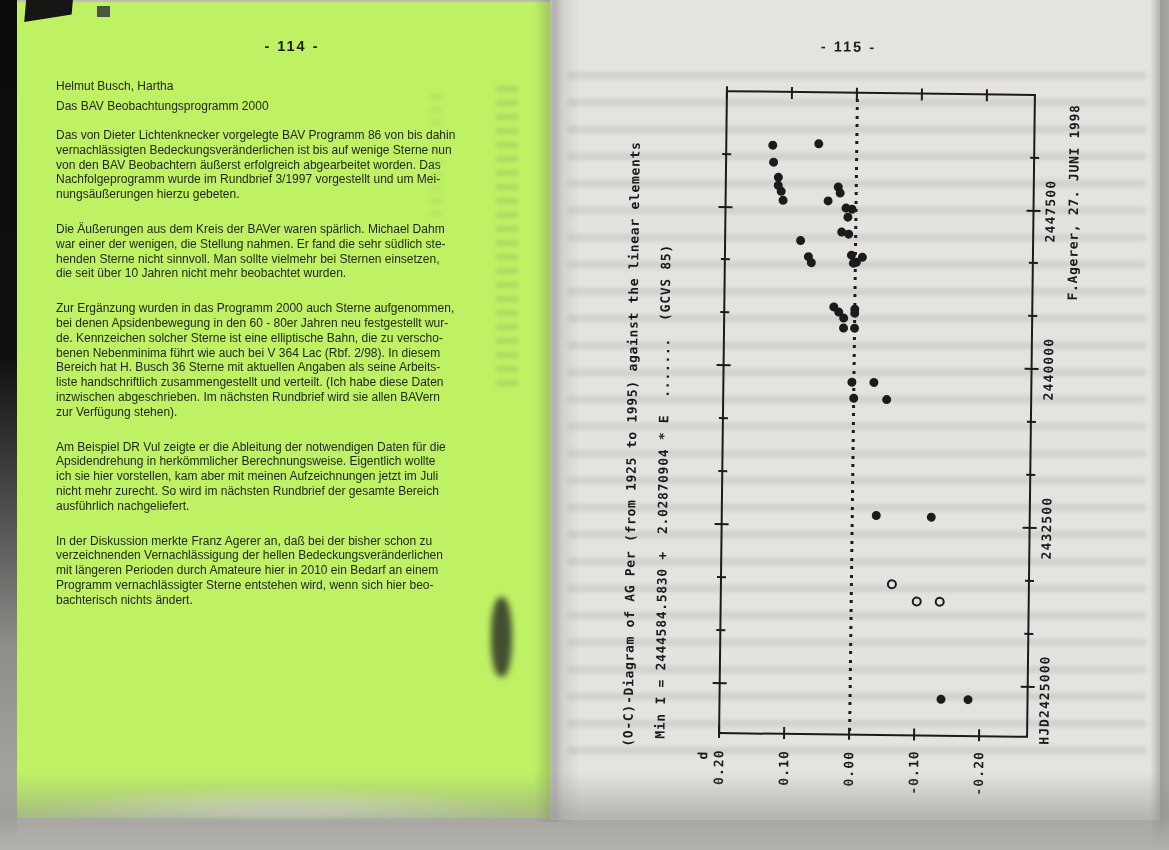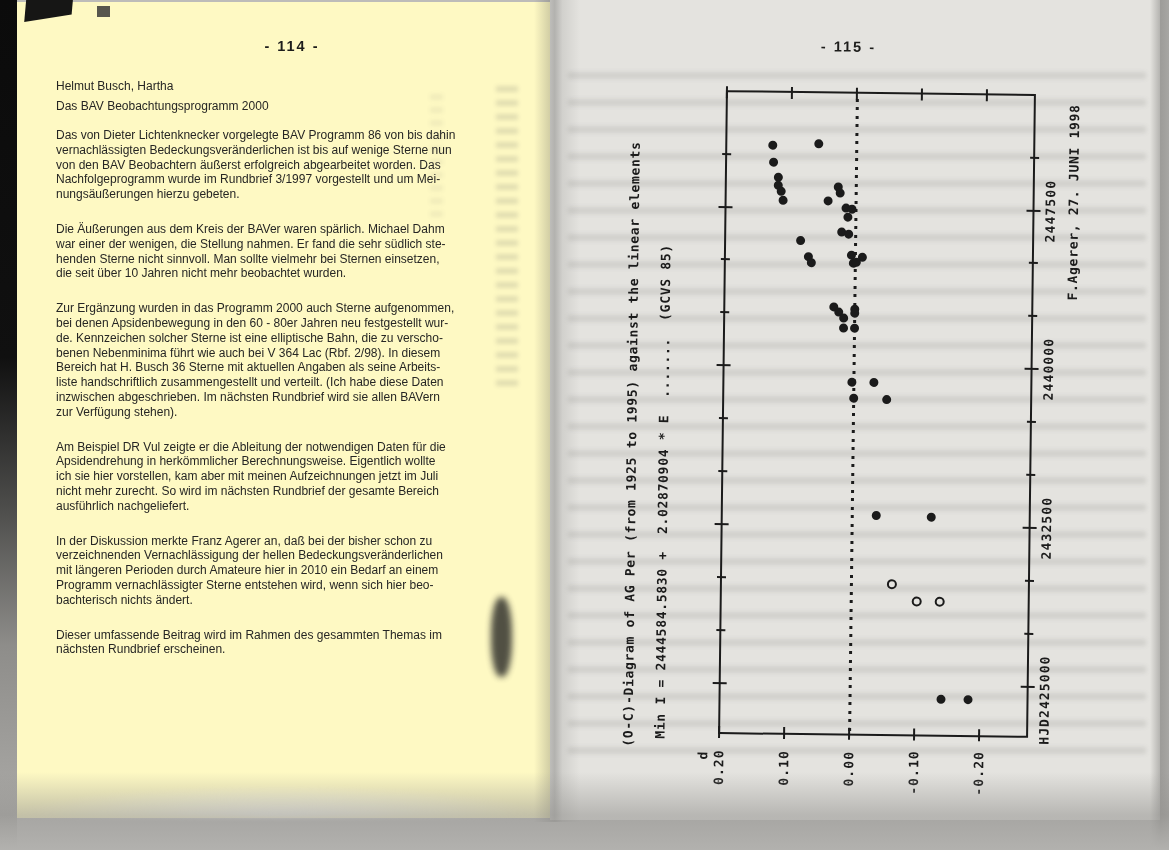--- a/index.html
+++ b/index.html
@@ -1,21 +1,21 @@
 <!DOCTYPE html>
 <html><head>
 <meta charset="utf-8">
 <style>
   * { box-sizing: border-box; margin: 0; padding: 0; }
   html,body { width:1169px; height:850px; background:#c2c1be; }
   .scan { position:relative; width:1169px; height:850px; overflow:hidden;
           background:#bdbcb9; font-family:"Liberation Sans", sans-serif; }
 
   
-  .page-left  { position:absolute; left:16px;  top:2px; width:534px; height:816px; background:#fef9c3; }
+  .page-left  { position:absolute; left:16px;  top:2px; width:534px; height:816px; background:#bef264; }
   .page-right { position:absolute; left:550px; top:0;   width:610px; height:820px; background:#e4e3df; }
   
   .page-right::before { content:""; position:absolute; left:18px; top:72px; right:14px; bottom:55px;
       background:repeating-linear-gradient(180deg, rgba(95,95,92,0.28) 0 7px, rgba(95,95,92,0) 7px 27px);
       filter:blur(2px); opacity:.5; }
   .gutter { position:absolute; left:534px; top:0; width:46px; height:822px;
       background:linear-gradient(90deg, rgba(75,75,73,0) 0%, rgba(75,75,73,0.32) 45%, rgba(75,75,73,0.12) 62%, rgba(75,75,73,0) 100%); }
   .edge-left { position:absolute; left:0; top:0; width:17px; height:850px;
       background:linear-gradient(180deg,#0b0b0b 0%,#101010 42%,#4e4e4c 60%,#8e8d8a 76%,#b0afac 100%); }
   .edge-right { position:absolute; left:1150px; top:0; width:19px; height:850px;
@@ -68,21 +68,20 @@
 
   <div class="page-left">
     <div class="pagenum left">- 114 -</div>
     <div class="body-text">
         <div class="para head">Helmut Busch, Hartha<br>Das BAV Beobachtungsprogramm 2000</div>
         <div class="para">Das von Dieter Lichtenknecker vorgelegte BAV Programm 86 von bis dahin<br>vernachlässigten Bedeckungsveränderlichen ist bis auf wenige Sterne nun<br>von den BAV Beobachtern äußerst erfolgreich abgearbeitet worden. Das<br>Nachfolgeprogramm wurde im Rundbrief 3/1997 vorgestellt und um Mei-<br>nungsäußerungen hierzu gebeten.</div>
         <div class="para">Die Äußerungen aus dem Kreis der BAVer waren spärlich. Michael Dahm<br>war einer der wenigen, die Stellung nahmen. Er fand die sehr südlich ste-<br>henden Sterne nicht sinnvoll. Man sollte vielmehr bei Sternen einsetzen,<br>die seit über 10 Jahren nicht mehr beobachtet wurden.</div>
         <div class="para">Zur Ergänzung wurden in das Programm 2000 auch Sterne aufgenommen,<br>bei denen Apsidenbewegung in den 60 - 80er Jahren neu festgestellt wur-<br>de. Kennzeichen solcher Sterne ist eine elliptische Bahn, die zu verscho-<br>benen Nebenminima führt wie auch bei V 364 Lac (Rbf. 2/98). In diesem<br>Bereich hat H. Busch 36 Sterne mit aktuellen Angaben als seine Arbeits-<br>liste handschriftlich zusammengestellt und verteilt. (Ich habe  diese Daten<br>inzwischen abgeschrieben. Im nächsten Rundbrief wird sie allen BAVern<br>zur Verfügung stehen).</div>
         <div class="para">Am Beispiel DR Vul zeigte er die Ableitung der notwendigen Daten für die<br>Apsidendrehung in herkömmlicher Berechnungsweise. Eigentlich wollte<br>ich sie hier vorstellen, kam aber mit meinen Aufzeichnungen jetzt im Juli<br>nicht mehr zurecht. So wird im nächsten Rundbrief der gesamte Bereich<br>ausführlich nachgeliefert.</div>
         <div class="para">In der Diskussion merkte Franz Agerer an, daß bei der bisher schon zu<br>verzeichnenden Vernachlässigung der hellen Bedeckungsveränderlichen<br>mit längeren Perioden durch Amateure hier in 2010 ein Bedarf an einem<br>Programm vernachlässigter Sterne entstehen wird, wenn sich hier beo-<br>bachterisch nichts ändert.</div>
-        <div class="para">Dieser umfassende Beitrag wird im Rahmen des gesammten Themas im<br>nächsten Rundbrief erscheinen.</div>
       </div>
   </div>
 
   <div class="page-right"></div>
 
   <div id="chart-layer">
     <div class="pagenum right">- 115 -</div>
     <div id="chart-frame"></div>
     <div class="vtext" style="left:632px; top:447px;">(O-C)-Diagram of AG Per (from 1925 to 1995) against the linear elements</div>
     <div class="vtext" style="left:664px; top:494px;">Min I = 2444584.5830 +  2.02870904 * E  .......  (GCVS 85)</div>

